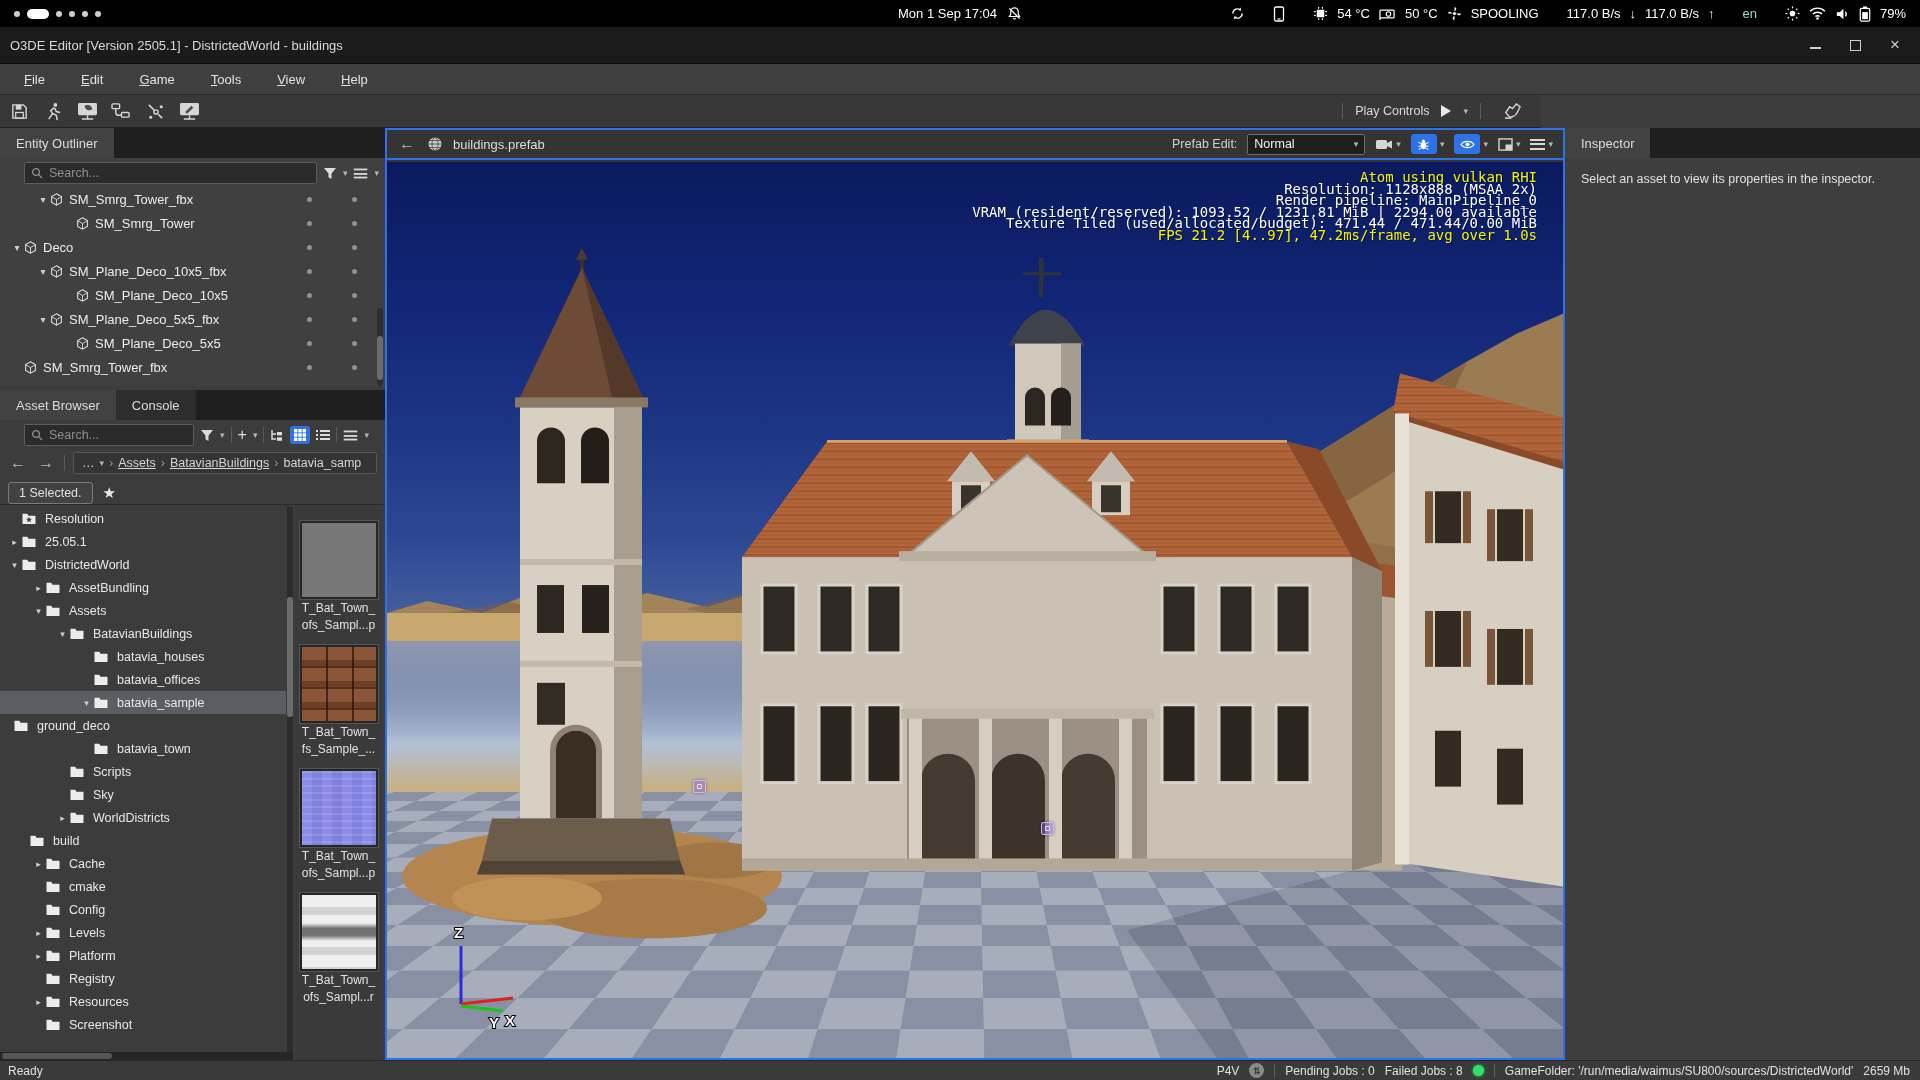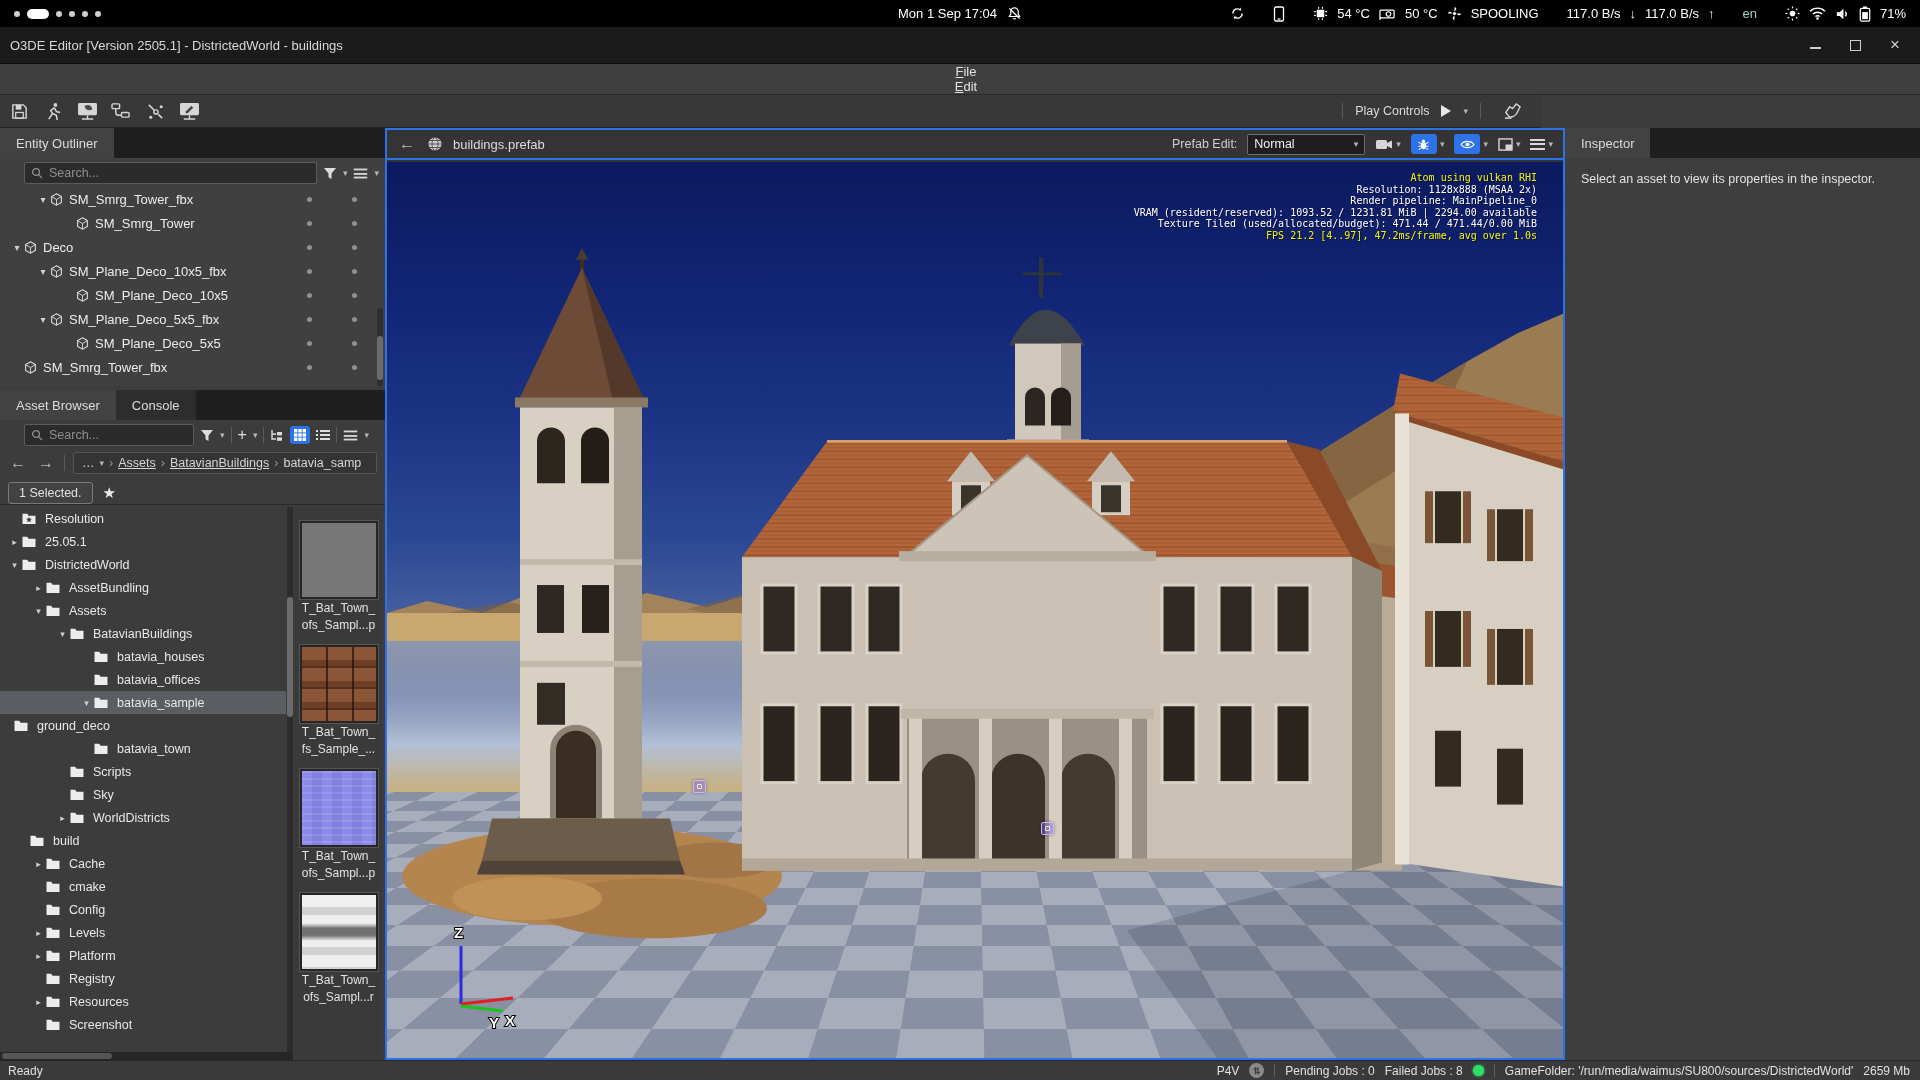--- a/index.html
+++ b/index.html
@@ -21,21 +21,21 @@
   
   .titlebar{position:absolute;left:0;top:27px;width:1920px;height:37px;background:#1b1b1b;display:flex;align-items:center;border-bottom:1px solid #0c0c0c;}
   .titlebar .wt{font-size:13px;color:#d8d8d8;padding-left:10px;}
   .winbtns{margin-left:auto;display:flex;align-items:center;gap:26px;padding-right:18px;}
   .wb{width:14px;height:14px;display:flex;align-items:center;justify-content:center;color:#cfcfcf;cursor:pointer;}
   .wb-min{border-bottom:2px solid #cfcfcf;height:8px;width:11px;}
   .wb-max{width:11px;height:11px;border:1.5px solid #cfcfcf;}
   .wb-close{font-size:17px;line-height:14px;}
 
   
-  .menubar{position:absolute;left:0;top:64px;width:1920px;height:31px;background:#3f3f3f;display:flex;align-items:center;border-bottom:1px solid #2b2b2b;flex-direction:column;}
+  .menubar{position:absolute;left:0;top:64px;width:1920px;height:31px;background:#3f3f3f;display:flex;align-items:center;border-bottom:1px solid #2b2b2b;}
   .menu-item{font-size:13px;color:#e2e2e2;padding:0 12px;margin-left:12px;cursor:default;}
   .menu-item .ul{text-decoration:underline;}
 
   
   .toolbar{position:absolute;left:0;top:95px;width:1541px;height:33px;background:#383838;display:flex;align-items:center;border-bottom:1px solid #222;}
   .tb-ic{width:30px;height:24px;display:flex;align-items:center;justify-content:center;margin-left:4px;}
   .tb-right{margin-left:auto;display:flex;align-items:center;gap:12px;padding-right:14px;font-size:12.5px;color:#d9d9d9;}
   .vr{width:1px;height:16px;background:#5a5a5a;}
   .play-tri{width:0;height:0;border-left:10px solid #e8e8e8;border-top:6px solid transparent;border-bottom:6px solid transparent;}
   .caret{color:#b5b5b5;font-size:9px;}
@@ -128,21 +128,21 @@
   .ground-wrap{position:absolute;left:0;right:0;top:468px;bottom:0;overflow:hidden;}
   .gplane{position:absolute;left:-450%;width:1000%;bottom:-40px;height:1500px;
     background:repeating-conic-gradient(#a8adbb 0% 25%,#8a90a3 25% 50%);
     background-size:190px 190px;
     transform-origin:50% 100%;
     transform:perspective(1050px) rotateX(62.5deg);}
   .ground-wrap::after{content:"";position:absolute;left:0;right:0;top:0;height:110px;
     background:linear-gradient(180deg,#9aa0b0 0,rgba(154,160,176,.8) 16px,rgba(154,160,176,0) 100%);}
   .scene-svg{position:absolute;left:0;top:0;width:100%;height:100%;}
 
-  .debug-overlay{position:absolute;top:10px;right:26px;text-align:right;font-family:"DejaVu Sans Mono",monospace;font-size:10px;line-height:11.6px;letter-spacing:0;white-space:pre;text-shadow:1px 1px 0 rgba(0,0,30,.55);}
+  .debug-overlay{position:absolute;top:10px;right:26px;text-align:right;font-family:"DejaVu Sans Mono",monospace;font-size:14px;line-height:11.6px;letter-spacing:0;white-space:pre;text-shadow:1px 1px 0 rgba(0,0,30,.55);}
   .marker{position:absolute;width:13px;height:13px;border:1.5px solid #c9b8f5;background:rgba(125,95,220,.45);border-radius:2px;box-shadow:0 0 3px rgba(0,0,0,.4);}
   .marker::after{content:"";position:absolute;left:3px;top:3px;right:3px;bottom:3px;border:1px solid rgba(255,255,255,.8);border-radius:1px;}
   .gizmo{position:absolute;left:30px;bottom:26px;}
   .gz-lbl{font-size:15px;font-weight:bold;fill:#fff;}
 
   
   .insp-body{position:absolute;left:0;top:30px;right:0;bottom:0;background:#3e3e3e;}
   .insp-msg{font-size:12.5px;color:#e0e0e0;padding:14px 16px;}
 
   
@@ -261,21 +261,21 @@
             <path d="M11 4.5a4 4 0 0 1 0 5" fill="none" stroke="#fff" stroke-width="1.4"></path>
           </svg>
       </span>
       <span class="sys-ic">
         <svg width="12" height="16" viewBox="0 0 12 17">
             <rect x="4" y="0.5" width="4" height="2" fill="#fff"></rect>
             <rect x="1" y="2.5" width="10" height="13.5" rx="1.5" fill="none" stroke="#fff" stroke-width="1.3"></rect>
             <rect x="3" y="6.5" width="6" height="7.5" fill="#fff"></rect>
           </svg>
       </span>
-      <span>71%</span>
+      <span>79%</span>
     </div>
   </div>
 
   <div class="titlebar">
     <div class="wt">O3DE Editor [Version 2505.1] - DistrictedWorld - buildings</div>
     <div class="winbtns">
       <span class="wb">
           <span class="wb-min"></span>
         </span>
       <span class="wb">

